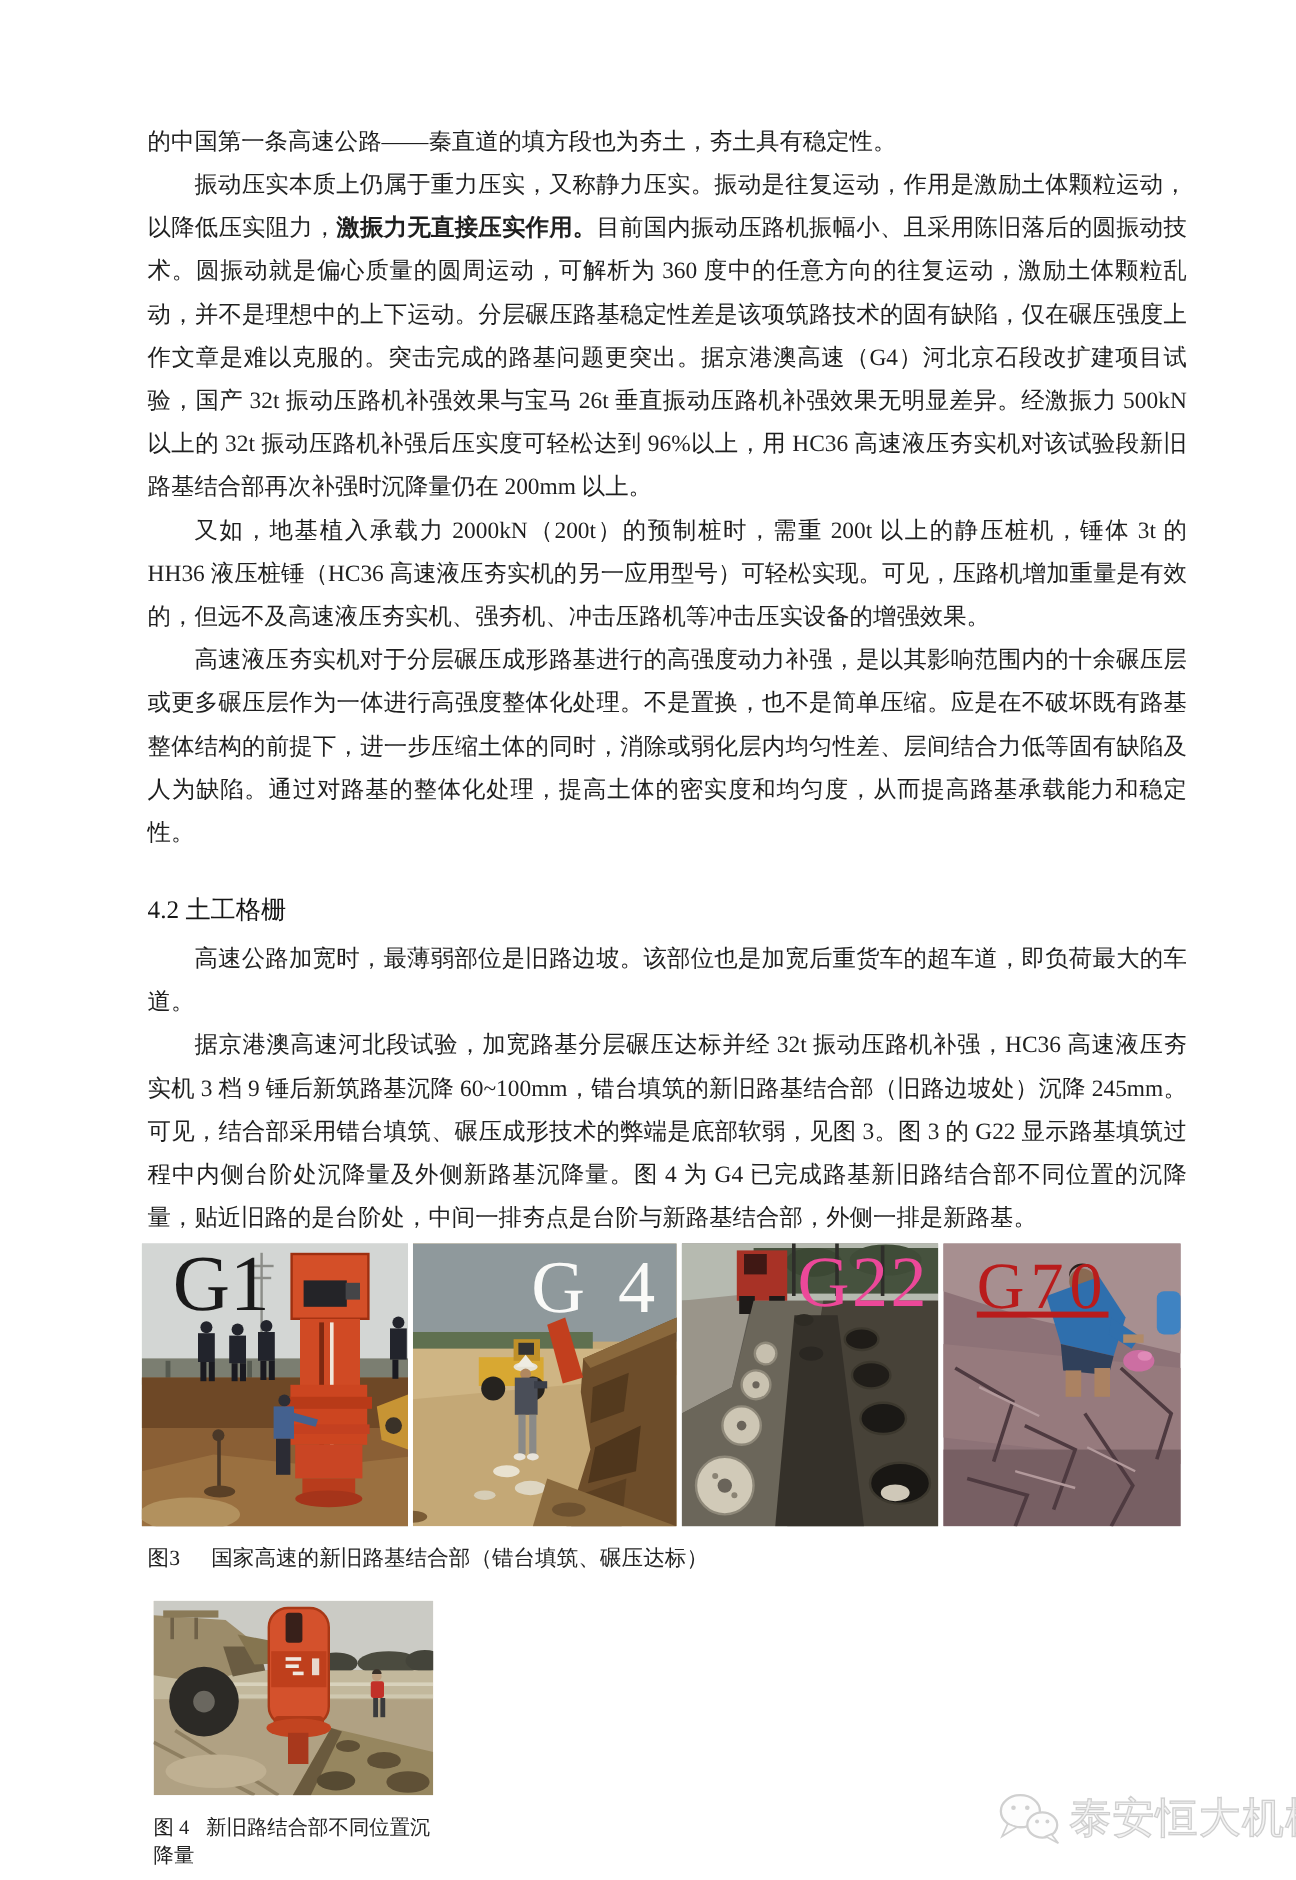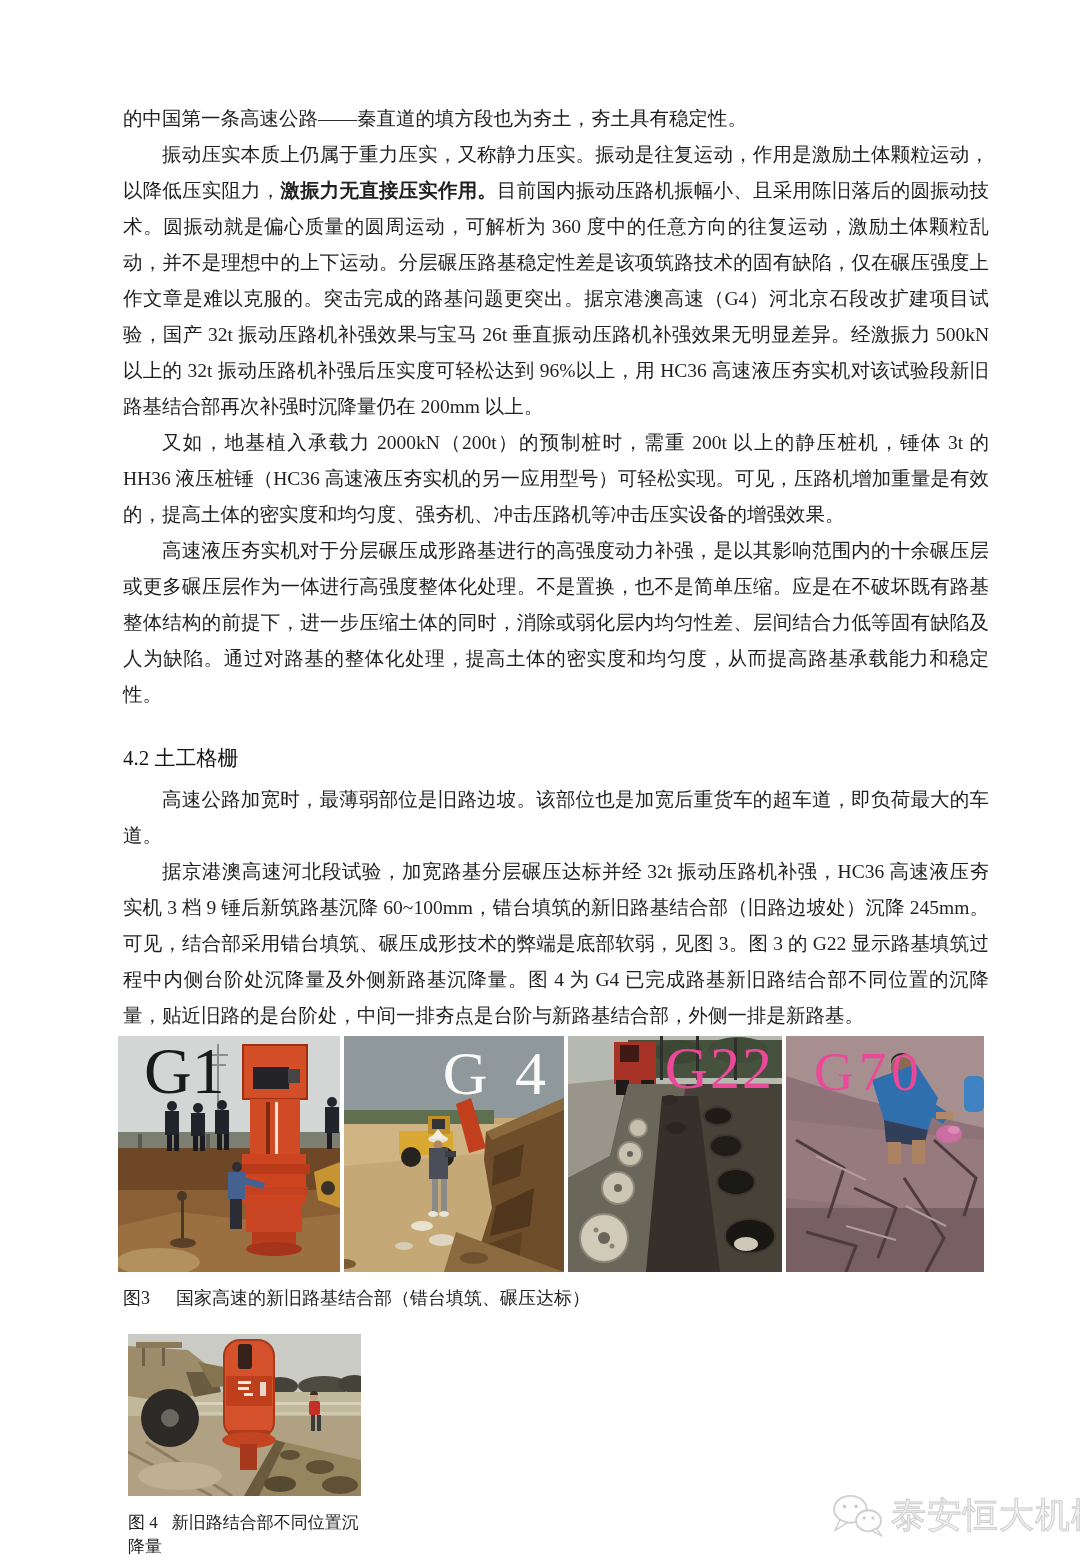--- a/index.html
+++ b/index.html
@@ -25,21 +25,21 @@
   .photo svg { display:block; width:100%; height:100%; }
   .photo-g1 { width:222px; } .photo-g4 { width:220px; }
   .photo-g22 { width:214px; } .photo-g70 { width:198px; }
   .photo-label {
     position:absolute; line-height:1; font-family:"Liberation Serif","DejaVu Serif",serif;
     white-space:pre; pointer-events:none;
   }
   .label-g1  { left:26px;  top:2px; font-size:66px; color:#1a1a1a; }
   .label-g4  { right:12px; top:6px; font-size:62px; color:#fafaf8; letter-spacing:6px; }
   .label-g22 { right:8px;  top:2px; font-size:60px; color:#ec4899; letter-spacing:2px; }
-  .label-g70 { left:28px;  top:8px; font-size:55px; color:#ec4899; letter-spacing:5px; }
+  .label-g70 { left:28px;  top:8px; font-size:55px; color:#b91c1c; letter-spacing:5px;text-decoration:underline; }
   .caption { font-size:18px; line-height:24px; margin-top:14px; color:#222; margin-left:5px; }
   .caption .cap-label { margin-right:26px; }
   
   .fig4-row { display:flex; margin-top:16px; }
   .fig4-left { flex:none; width:238px; margin-left:5px; }
   .fig4-left svg { display:block; width:233px; height:162px; margin-top:8px; }
   .fig4-left .caption { margin-top:15px; margin-left:0; font-size:17px; }
   .fig4-left .caption .cap-label { margin-right:14px; }
   .fig4-right { width:571px; margin-left:52px; }
   .fig4-right p.body-text { line-height:35px; }
@@ -58,21 +58,21 @@
 </head>
 <body>
 
 <div class="page">
   <div class="content">
 
     <p class="body-text no-indent">的中国第一条高速公路——秦直道的填方段也为夯土，夯土具有稳定性。</p>
 
     <p class="body-text"><span>振动压实本质上仍属于重力压实，又称静力压实。振动是往复运动，作用是激励土体颗粒运动，以降低压实阻力，</span><b>激振力无直接压实作用。</b><span>目前国内振动压路机振幅小、且采用陈旧落后的圆振动技术。圆振动就是偏心质量的圆周运动，可解析为 360 度中的任意方向的往复运动，激励土体颗粒乱动，并不是理想中的上下运动。分层碾压路基稳定性差是该项筑路技术的固有缺陷，仅在碾压强度上作文章是难以克服的。突击完成的路基问题更突出。据京港澳高速（G4）河北京石段改扩建项目试验，国产 32t 振动压路机补强效果与宝马 26t 垂直振动压路机补强效果无明显差异。经激振力 500kN 以上的 32t 振动压路机补强后压实度可轻松达到 96%以上，用 HC36 高速液压夯实机对该试验段新旧路基结合部再次补强时沉降量仍在 200mm 以上。</span></p>
 
-    <p class="body-text">又如，地基植入承载力 2000kN（200t）的预制桩时，需重 200t 以上的静压桩机，锤体 3t 的 HH36 液压桩锤（HC36 高速液压夯实机的另一应用型号）可轻松实现。可见，压路机增加重量是有效的，提高土体的密实度和均匀度、强夯机、冲击压路机等冲击压实设备的增强效果。</p>
+    <p class="body-text">又如，地基植入承载力 2000kN（200t）的预制桩时，需重 200t 以上的静压桩机，锤体 3t 的 HH36 液压桩锤（HC36 高速液压夯实机的另一应用型号）可轻松实现。可见，压路机增加重量是有效的，但远不及高速液压夯实机、强夯机、冲击压路机等冲击压实设备的增强效果。</p>
 
     <p class="body-text">高速液压夯实机对于分层碾压成形路基进行的高强度动力补强，是以其影响范围内的十余碾压层或更多碾压层作为一体进行高强度整体化处理。不是置换，也不是简单压缩。应是在不破坏既有路基整体结构的前提下，进一步压缩土体的同时，消除或弱化层内均匀性差、层间结合力低等固有缺陷及人为缺陷。通过对路基的整体化处理，提高土体的密实度和均匀度，从而提高路基承载能力和稳定性。</p>
 
     <h2 class="section-heading">4.2 土工格栅</h2>
 
     <p class="body-text">高速公路加宽时，最薄弱部位是旧路边坡。该部位也是加宽后重货车的超车道，即负荷最大的车道。</p>
 
     <p class="body-text">据京港澳高速河北段试验，加宽路基分层碾压达标并经 32t 振动压路机补强，HC36 高速液压夯实机 3 档 9 锤后新筑路基沉降 60~100mm，错台填筑的新旧路基结合部（旧路边坡处）沉降 245mm。可见，结合部采用错台填筑、碾压成形技术的弊端是底部软弱，见图 3。图 3 的 G22 显示路基填筑过程中内侧台阶处沉降量及外侧新路基沉降量。图 4 为 G4 已完成路基新旧路结合部不同位置的沉降量，贴近旧路的是台阶处，中间一排夯点是台阶与新路基结合部，外侧一排是新路基。</p>
 
     <div class="figure3">

